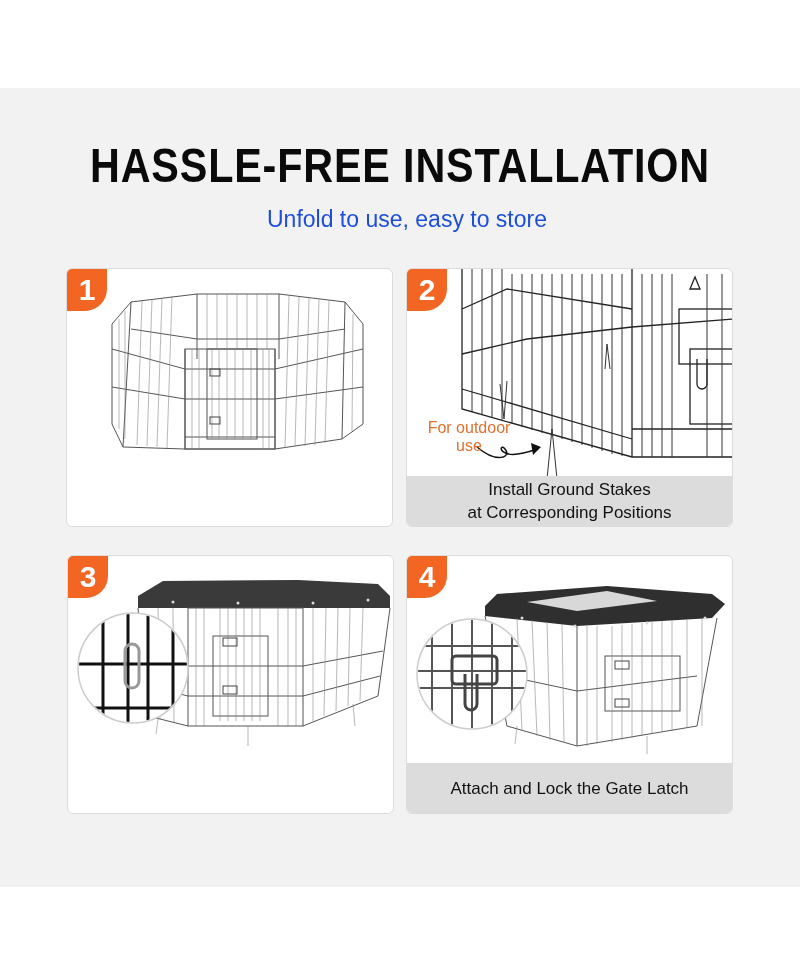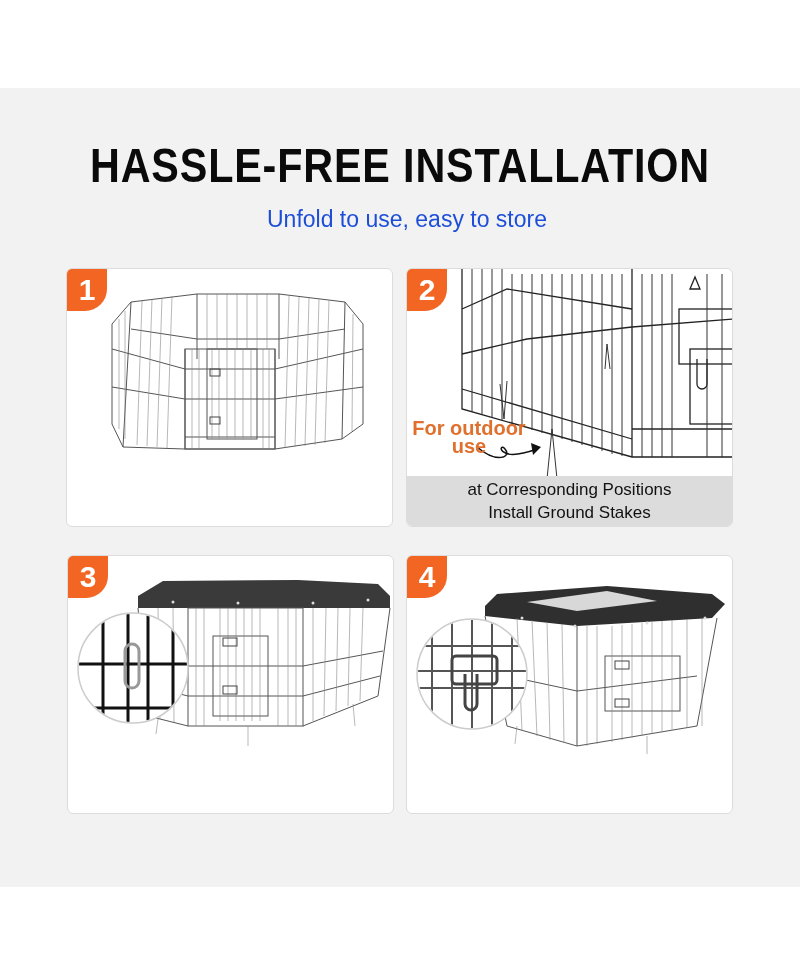--- a/index.html
+++ b/index.html
@@ -32,21 +32,21 @@
   }
   .badge {
     position: absolute; left: 0; top: 0; width: 40px; height: 42px;
     background: #f26522; color: #fff; font-weight: 700; font-size: 30px;
     display: flex; align-items: center; justify-content: center;
     border-bottom-right-radius: 22px; z-index: 3;
     font-family: "Liberation Sans", sans-serif;
   }
   .outdoor {
     position: absolute; left: 4px; top: 150px; width: 116px; text-align: center;
-    color: #e0702e; font-weight: 700; font-size: 20px; line-height: 18px;
+    color: #e0702e; font-weight: 400; font-size: 16px; line-height: 18px;
   }
   svg { display: block; }
 </style>
 </head>
 <body>
 
 <div class="panel">
   <div class="title">HASSLE-FREE INSTALLATION</div>
   <div class="subtitle">Unfold to use, easy to store</div>
 </div>
@@ -161,22 +161,22 @@
       <path d="M70,178 C90,195 105,188 98,180 C92,172 88,195 130,180" fill="none" stroke="#111" stroke-width="1.5"></path>
       <path d="M124,174 L134,178 L126,186 z" fill="#111"></path>
     </svg>
     <div class="outdoor">
       <div>For outdoor</div>
       <div>use</div>
     </div>
   </div>
   <div class="caption">
     <div>
+      <div>Install Ground Stakes</div>
       <div>at Corresponding Positions</div>
-      <div>Install Ground Stakes</div>
     </div>
   </div>
 </div>
 
 <div class="card" style="left:67px; top:555px;">
   <div class="badge">3</div>
   <div class="illus">
     <svg width="327" height="209" viewBox="0 0 327 209">
 
       <polygon points="70,40 95,25 230,24 310,28 322,40 322,52 70,52" fill="#3a3a3a"></polygon>
@@ -289,13 +289,14 @@
           <line x1="85" y1="60" x2="85" y2="180"></line>
         <line x1="105" y1="60" x2="105" y2="180"></line>
         <line x1="10" y1="90" x2="120" y2="90"></line>
           <line x1="10" y1="115" x2="120" y2="115"></line>
         <line x1="10" y1="132" x2="120" y2="132"></line>
       </g>
       <rect x="45" y="100" width="45" height="28" rx="4" fill="none" stroke="#444" stroke-width="3"></rect>
       <path d="M58,118 v30 a6,6 0 0 0 12,0 v-30" fill="none" stroke="#444" stroke-width="3"></path>
     </svg>
   </div>
+  <div class="caption">Attach and Lock the Gate Latch</div>
 </div>
 
 </body></html>

